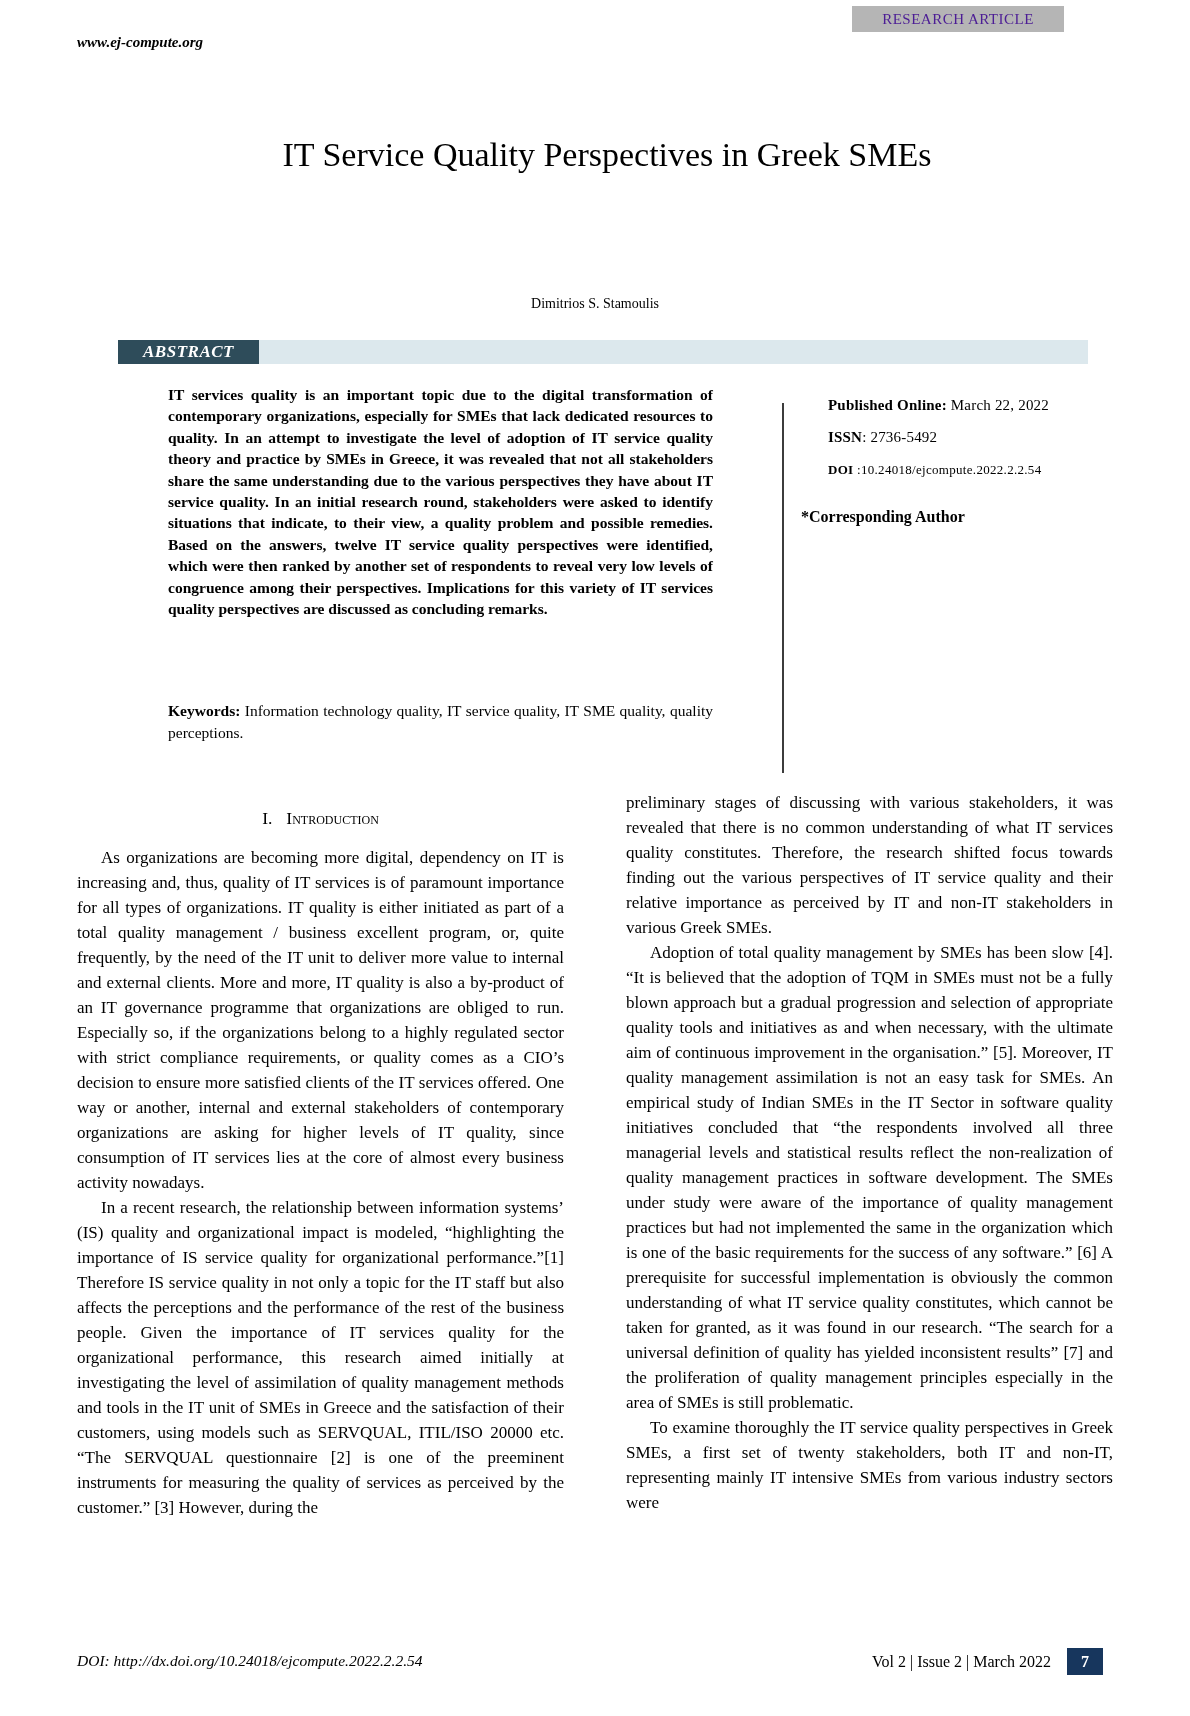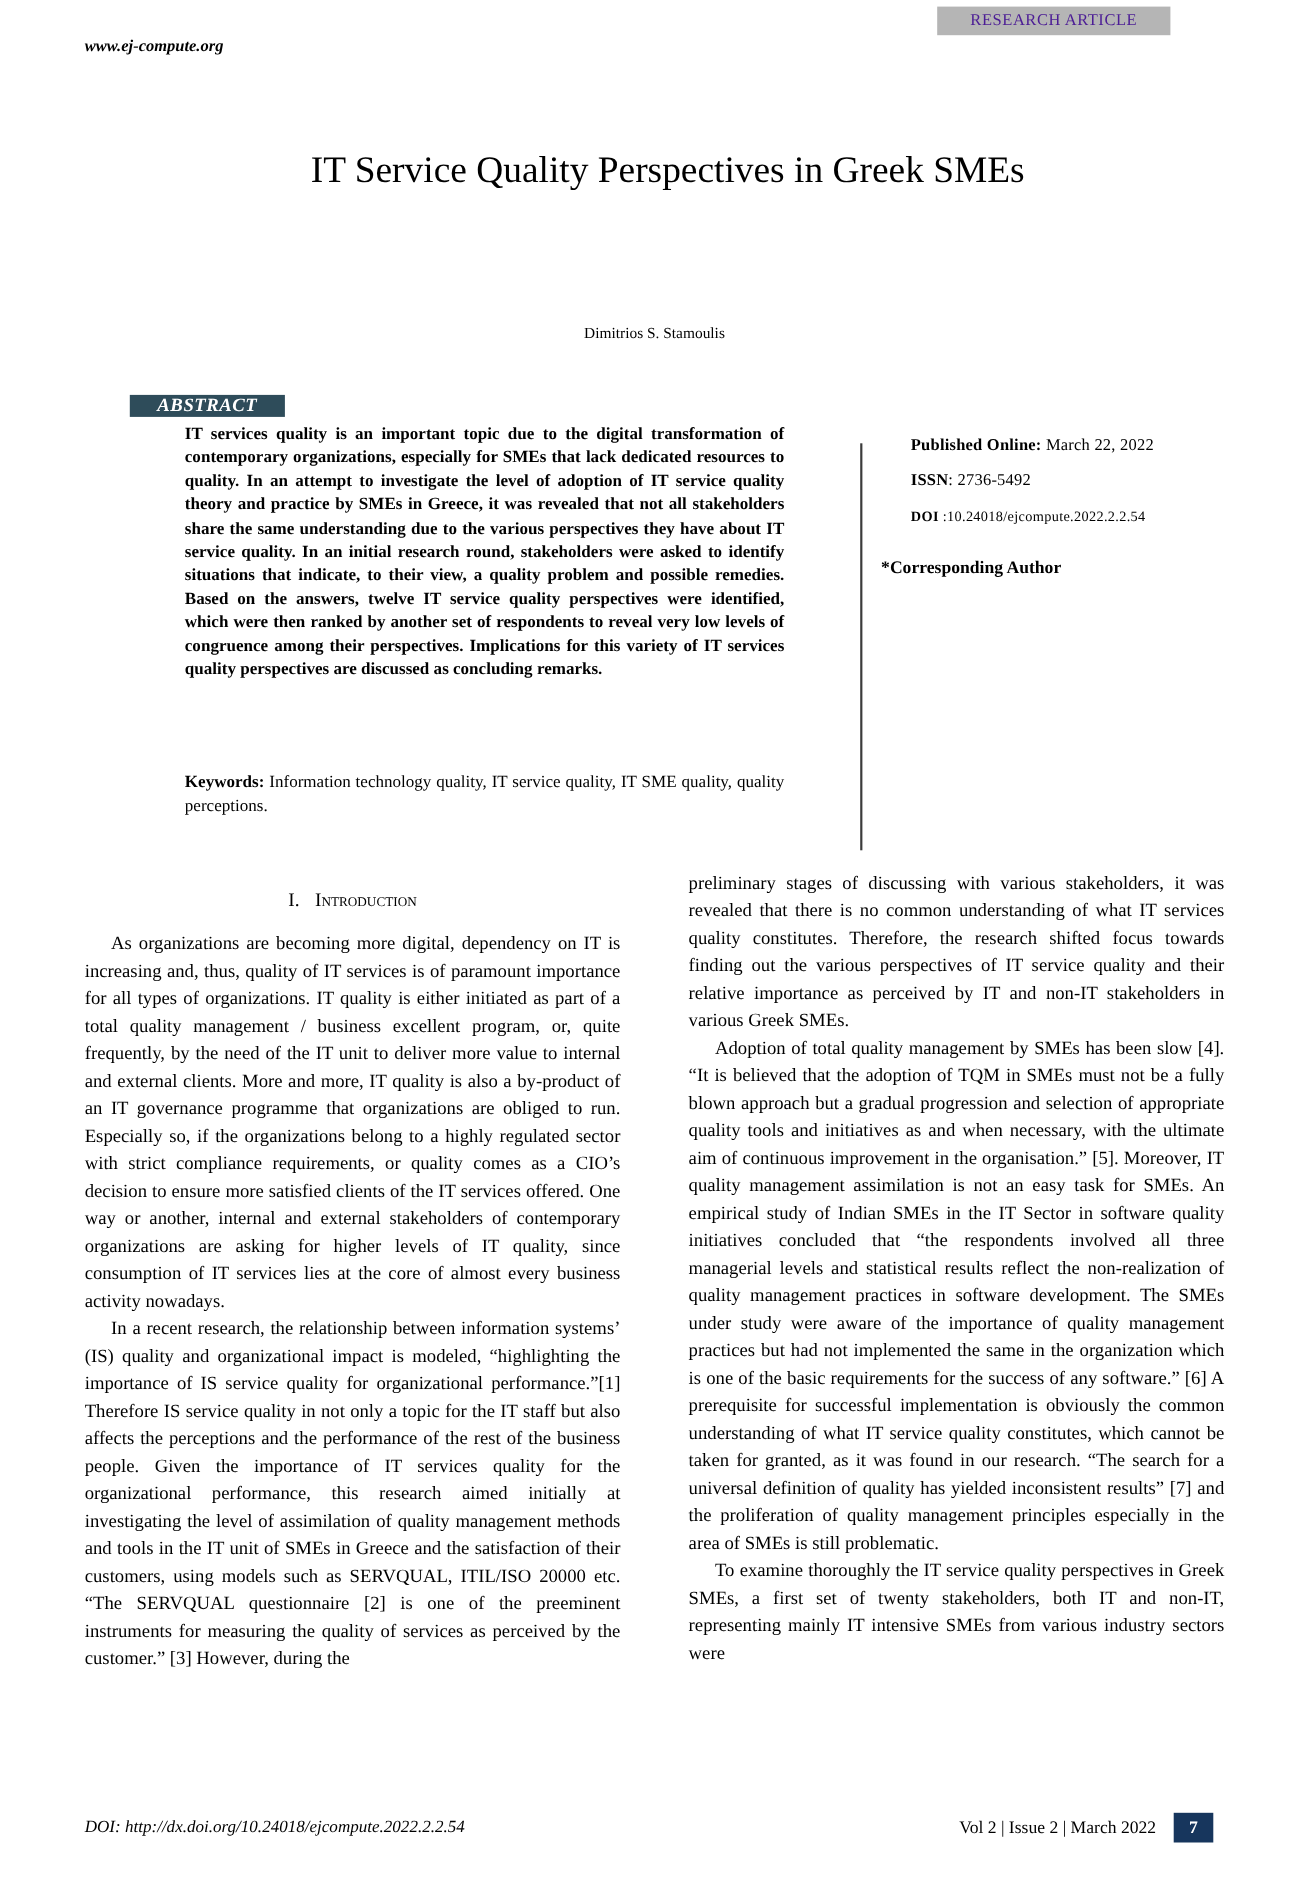--- a/index.html
+++ b/index.html
@@ -57,23 +57,22 @@
     font-size: 14px;
     margin-top: 28px;
   }
 
   
   .abstract-bar {
     position: absolute;
     top: 340px;
     left: 118px;
     width: 970px;
-    height: 39px;
+    height: 24px;
     display: flex;
-    align-items: flex-end;
   }
   .abstract-label-box {
     width: 141px;
     background: #2e4c5a;
     color: #ffffff;
     font-style: italic;
     font-weight: bold;
     font-size: 17px;
     letter-spacing: 0.5px;
     display: flex;

